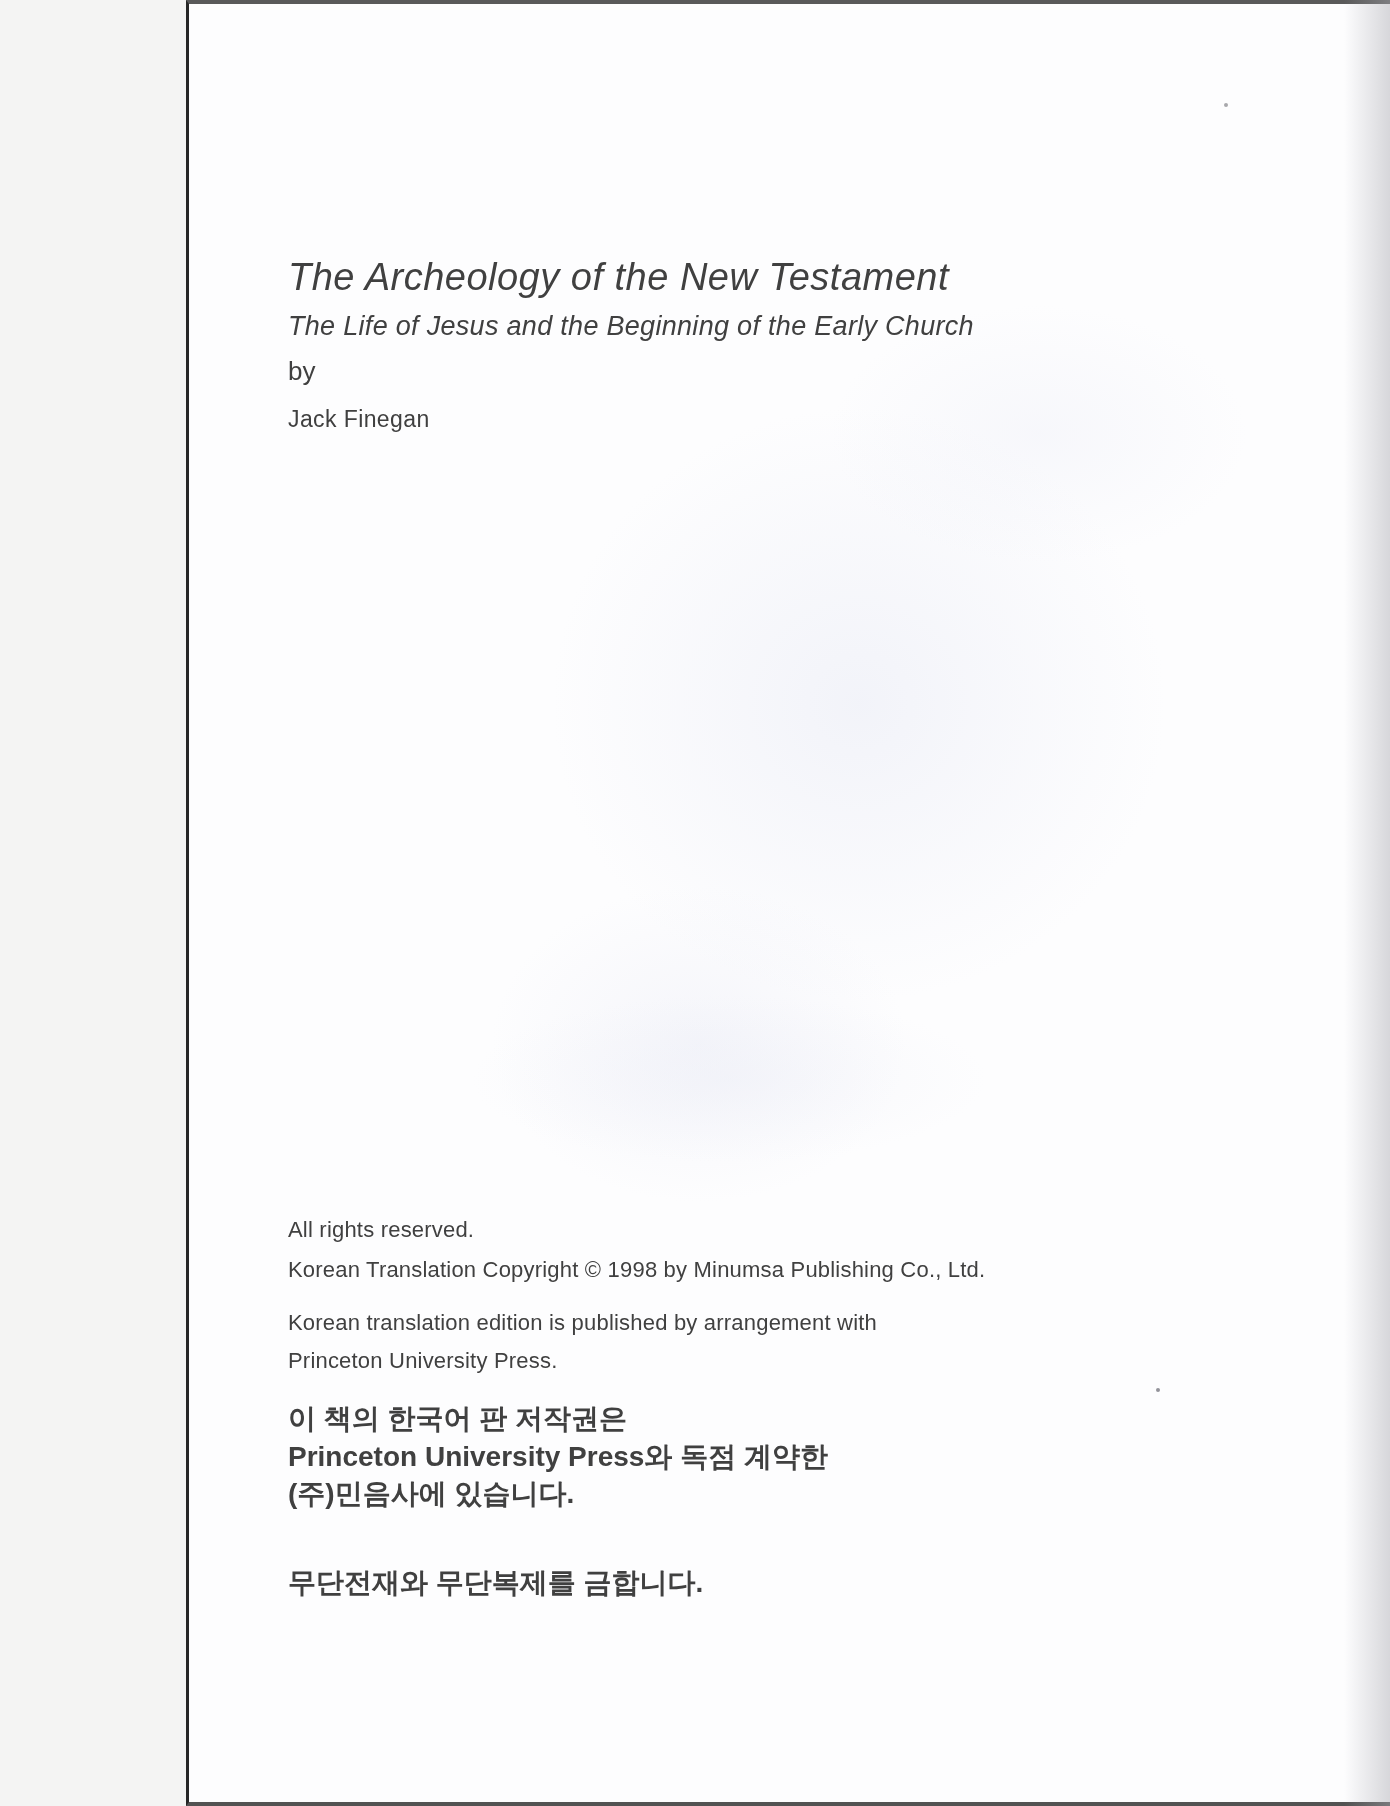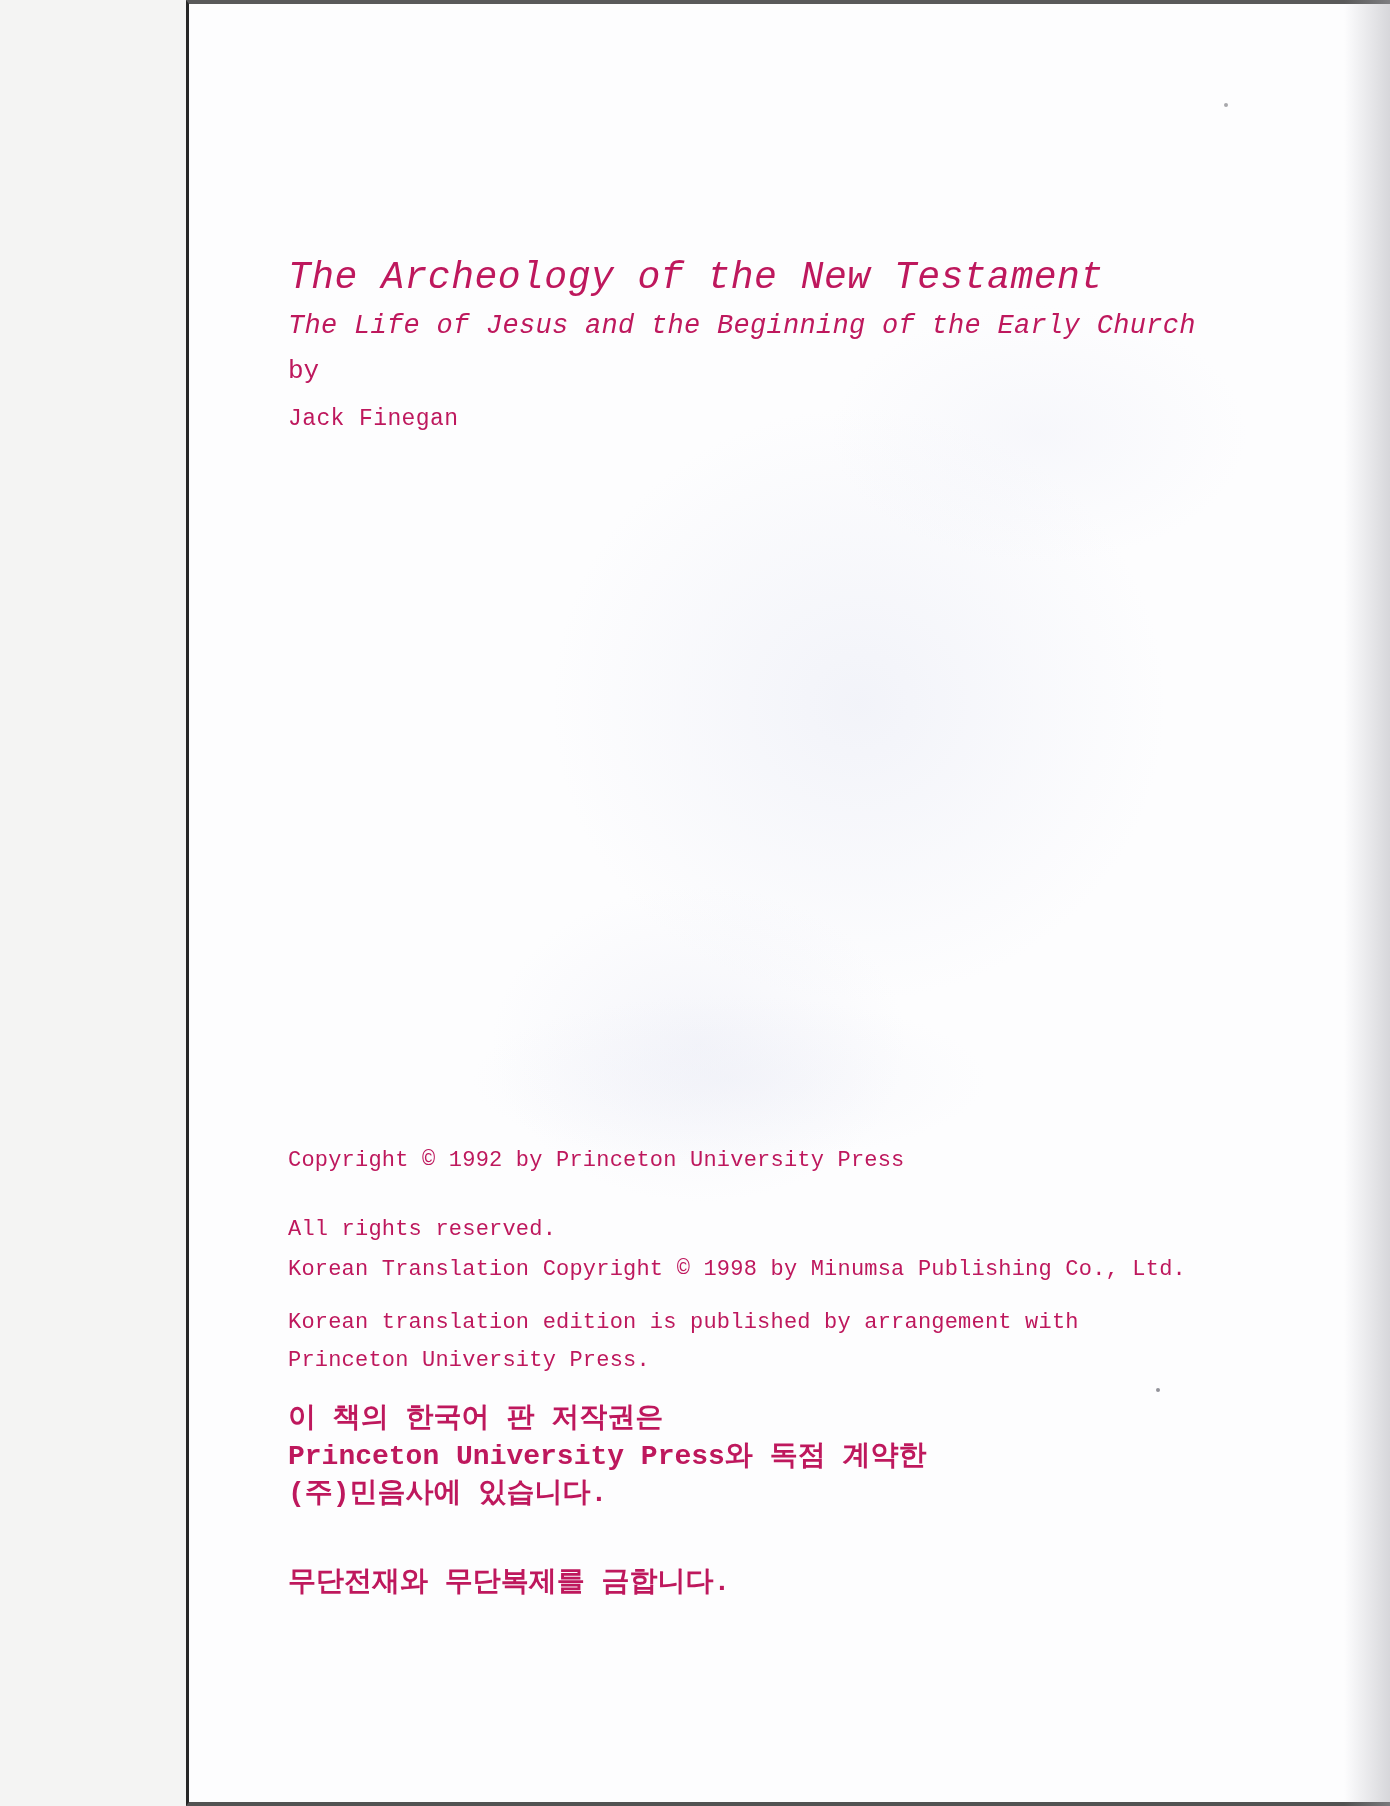--- a/index.html
+++ b/index.html
@@ -2,22 +2,22 @@
 <html><head>
 <meta charset="utf-8">
 <style>
   html, body { margin: 0; padding: 0; background: #e9e9e8; }
   .canvas {
     position: relative;
     width: 1390px;
     height: 1806px;
     overflow: hidden;
     background: #f4f4f3;              
-    font-family: Liberation Mono, monospace;
-    color: #be185d;
+    font-family: Liberation Sans, sans-serif;
+    color: #404040;
   }
   
   .page {
     position: absolute;
     left: 186px; top: 0;
     width: 1204px; height: 1806px;
     box-sizing: border-box;
     background: #fdfdfe;
     border-left: 3px solid #262626;
     border-top: 4px solid #5a5a5a;
@@ -96,21 +96,20 @@
   </div>
 
   <div class="line book-title">The Archeology of the New Testament</div>
 
   <div class="line book-subtitle">The Life of Jesus and the Beginning of the Early Church</div>
 
   <div class="line by-label">by</div>
 
   <div class="line author">Jack Finegan</div>
 
-  <div class="line en c1">Copyright © 1992 by Princeton University Press</div>
 
   <div class="line en c2">All rights reserved.</div>
 
   <div class="line en c3">Korean Translation Copyright © 1998 by Minumsa Publishing Co., Ltd.</div>
 
   <div class="line en c4a">Korean translation edition is published by arrangement with</div>
 
   <div class="line en c4b">Princeton University Press.</div>
 
   <div class="line ko k1a">이 책의 한국어 판 저작권은</div>

